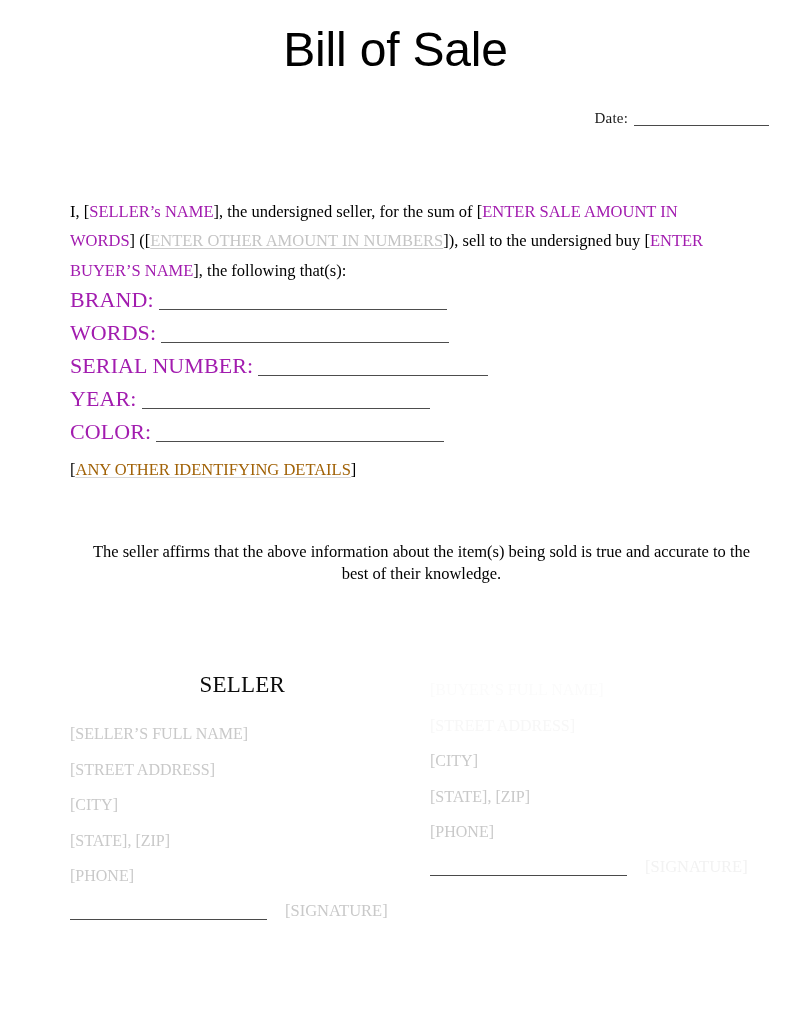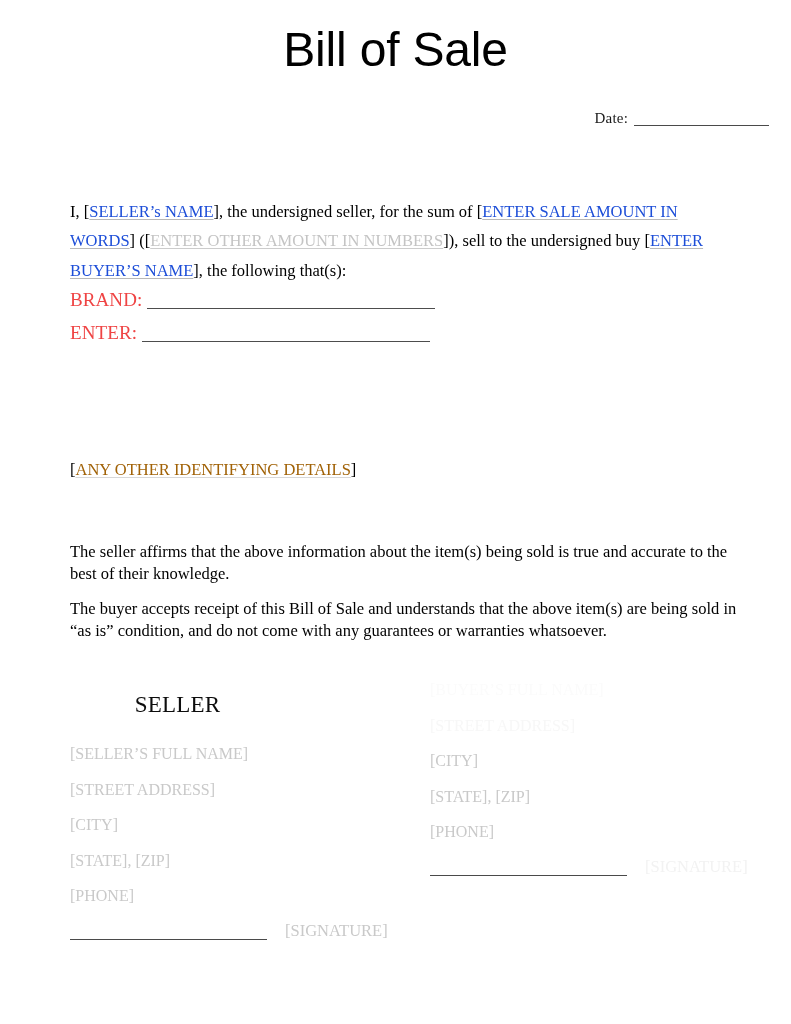--- a/index.html
+++ b/index.html
@@ -66,45 +66,44 @@
     position: absolute;
     left: 70px;
     top: 180px;
     width: 648px;
     font-size: 16.5px;
     line-height: 29.5px;
     text-align: left;
     color: #000000;
   }
   .ph {
-    color: #1d4ed8;
-    text-decoration: underline;
+    color: #a21caf;
     text-decoration-color: #b9b9b9;
     text-underline-offset: 2px;
   }
   .ph-light {
     color: #c4c4c4;
     text-decoration: underline;
     text-decoration-color: #cccccc;
     text-underline-offset: 2px;
   }
 
   
   .fields {
     position: absolute;
     left: 70px;
     top: 283px;
     width: 640px;
   }
   .field-row {
-    font-size: 19px;
+    font-size: 22px;
     line-height: 33px;
     height: 33px;
     white-space: nowrap;
-    color: #ef4444;
+    color: #a21caf;
   }
   .field-label { letter-spacing: 0.1px; }
   .field-rule {
     display: inline-block;
     border-bottom: 1.3px solid #4d4d4d;
     margin-left: 5px;
     vertical-align: -3px;
   }
   .field-rule.r-brand  { width: 288px; }
   .field-rule.r-model  { width: 288px; }
@@ -125,26 +124,26 @@
   .other-details .ph-faint {
     color: #a16207;
     text-decoration: underline;
     text-decoration-color: #d8d8d8;
     text-underline-offset: 2px;
   }
 
   
   .affirm {
     position: absolute;
-    left: 70px;
+    left: 84px;
     width: 675px;
     font-size: 16.5px;
     line-height: 22.5px;
     color: #000000;
-    text-align: left;
+    text-align: center;
   }
   .affirm-1 { top: 524px; }
   .affirm-2 { top: 581px; }
 
   
   .sigblock {
     position: absolute;
     left: 0;
     top: 672px;
     width: 791px;
@@ -158,24 +157,23 @@
   .col-seller { left: 70px; }
   .col-buyer  { left: 430px; }
 
   .party-head {
     height: 44px;
     font-size: 23px;
     color: #0d0d0d;
     letter-spacing: 0.2px;
   }
   .party-head.seller-head {
-    text-align: center;
+    text-align: right;
     width: 215px;
     margin-left: 0;
-    margin-top: 20px;
   }
   .party-head.buyer-head {
     font-size: 17px;
     color: #d3d3d3;
     letter-spacing: 5.5px;
     text-align: center;
     width: 215px;
   }
 
   .party-line {
@@ -217,29 +215,37 @@
     <span class="date-label">Date:</span><span class="date-rule"></span>
   </div>
 
   <p class="intro"><span>I, [</span><span class="ph">SELLER’s NAME</span><span>], the undersigned seller, for the sum of [</span><span class="ph">ENTER SALE AMOUNT IN WORDS</span><span>] ([</span><span class="ph-light">ENTER OTHER AMOUNT IN NUMBERS</span><span>]), sell to the undersigned buy [</span><span class="ph">ENTER BUYER’S NAME</span><span>], the following that(s):</span></p>
 
   <div class="fields">
     <div class="field-row">
       <span class="field-label">BRAND:</span><span class="field-rule r-brand"></span>
     </div>
     <div class="field-row">
-      <span class="field-label">ENTER:</span><span class="field-rule r-model"></span>
+      <span class="field-label">WORDS:</span><span class="field-rule r-model"></span>
+    </div>
+    <div class="field-row">
+      <span class="field-label">SERIAL NUMBER:</span><span class="field-rule r-serial"></span>
+    </div>
+    <div class="field-row">
+      <span class="field-label">YEAR:</span><span class="field-rule r-year"></span>
+    </div>
+    <div class="field-row">
+      <span class="field-label">COLOR:</span><span class="field-rule r-color"></span>
     </div>
   </div>
 
   <div class="other-details"><span>[</span><span class="ph-faint">ANY OTHER IDENTIFYING DETAILS</span><span>]</span></div>
 
   <p class="affirm affirm-1">The seller affirms that the above information about the item(s) being sold is true and accurate to the best of their knowledge.</p>
 
-  <p class="affirm affirm-2">The buyer accepts receipt of this Bill of Sale and understands that the above item(s) are being sold in “as is” condition, and do not come with any guarantees or warranties whatsoever.</p>
 
   <div class="sigblock">
 
     <div class="col col-seller">
       <div class="party-head seller-head">SELLER</div>
       <div class="party-line">[SELLER’S FULL NAME]</div>
       <div class="party-line">[STREET ADDRESS]</div>
       <div class="party-line">[CITY]</div>
       <div class="party-line">[STATE], [ZIP]</div>
       <div class="party-line">[PHONE]</div>

